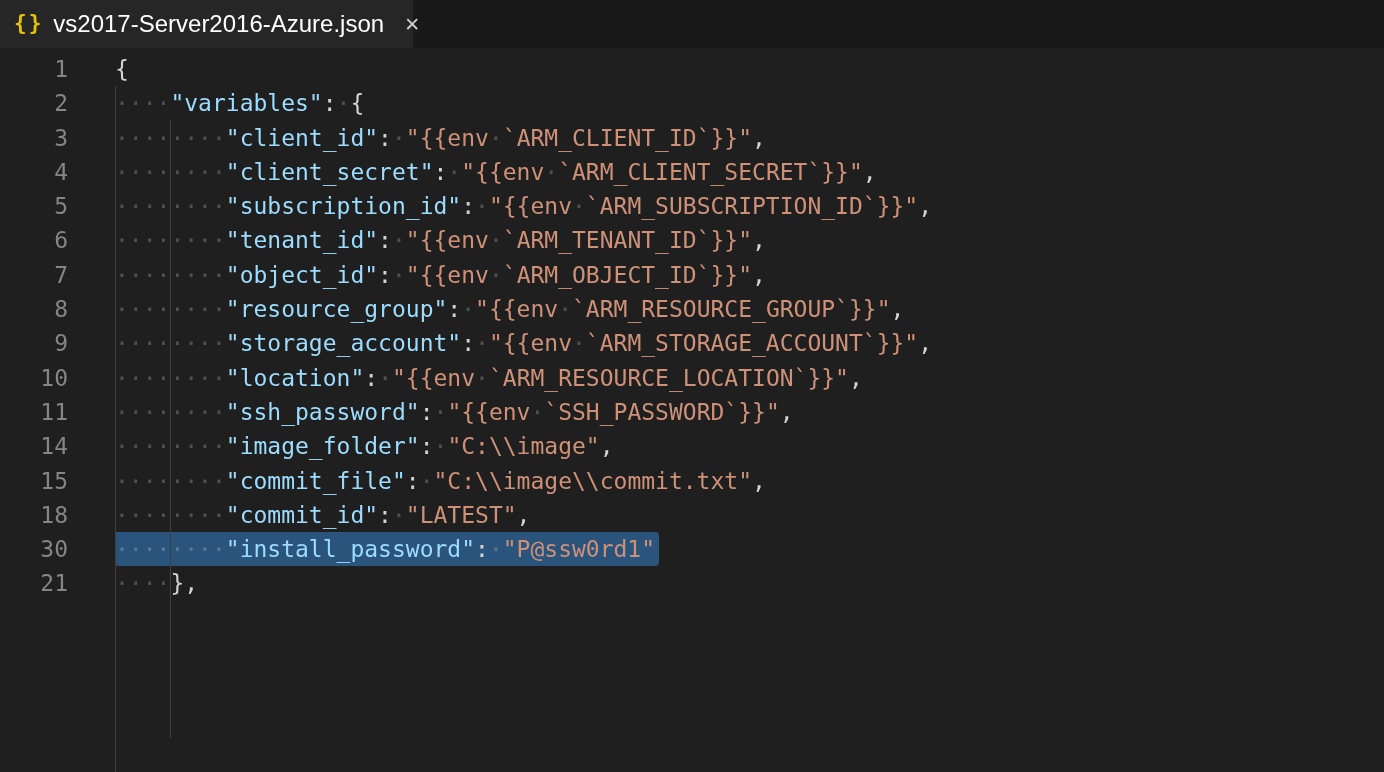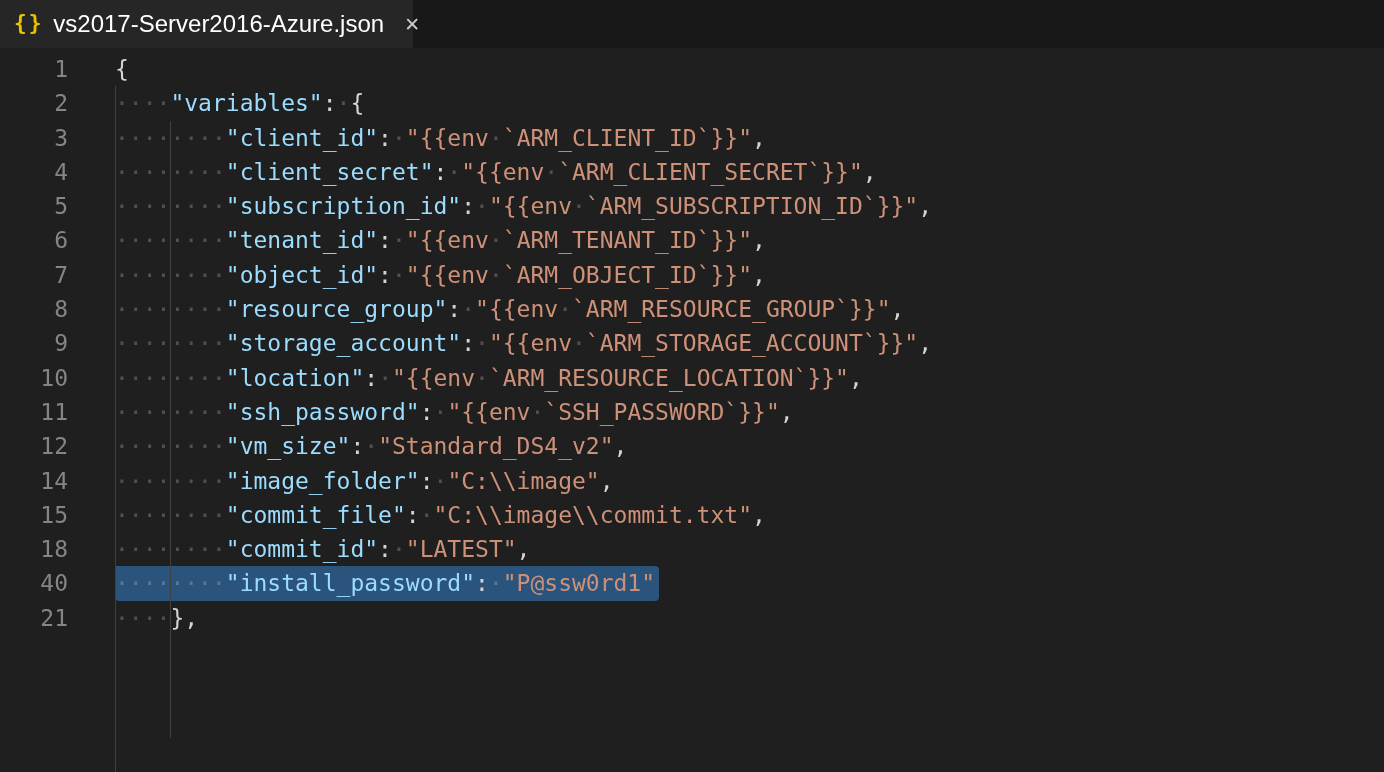--- a/index.html
+++ b/index.html
@@ -114,21 +114,20 @@
     <div class="line"><span class="ln">2</span><span class="content"><span class="t-ws">····</span><span class="t-k">"variables"</span><span class="t-p">:</span><span class="t-ws">·</span><span class="t-p">{</span></span></div>
     <div class="line"><span class="ln">3</span><span class="content"><span class="t-ws">········</span><span class="t-k">"client_id"</span><span class="t-p">:</span><span class="t-ws">·</span><span class="t-s">"{{env</span><span class="t-ws">·</span><span class="t-s">`ARM_CLIENT_ID`}}"</span><span class="t-p">,</span></span></div>
     <div class="line"><span class="ln">4</span><span class="content"><span class="t-ws">········</span><span class="t-k">"client_secret"</span><span class="t-p">:</span><span class="t-ws">·</span><span class="t-s">"{{env</span><span class="t-ws">·</span><span class="t-s">`ARM_CLIENT_SECRET`}}"</span><span class="t-p">,</span></span></div>
     <div class="line"><span class="ln">5</span><span class="content"><span class="t-ws">········</span><span class="t-k">"subscription_id"</span><span class="t-p">:</span><span class="t-ws">·</span><span class="t-s">"{{env</span><span class="t-ws">·</span><span class="t-s">`ARM_SUBSCRIPTION_ID`}}"</span><span class="t-p">,</span></span></div>
     <div class="line"><span class="ln">6</span><span class="content"><span class="t-ws">········</span><span class="t-k">"tenant_id"</span><span class="t-p">:</span><span class="t-ws">·</span><span class="t-s">"{{env</span><span class="t-ws">·</span><span class="t-s">`ARM_TENANT_ID`}}"</span><span class="t-p">,</span></span></div>
     <div class="line"><span class="ln">7</span><span class="content"><span class="t-ws">········</span><span class="t-k">"object_id"</span><span class="t-p">:</span><span class="t-ws">·</span><span class="t-s">"{{env</span><span class="t-ws">·</span><span class="t-s">`ARM_OBJECT_ID`}}"</span><span class="t-p">,</span></span></div>
     <div class="line"><span class="ln">8</span><span class="content"><span class="t-ws">········</span><span class="t-k">"resource_group"</span><span class="t-p">:</span><span class="t-ws">·</span><span class="t-s">"{{env</span><span class="t-ws">·</span><span class="t-s">`ARM_RESOURCE_GROUP`}}"</span><span class="t-p">,</span></span></div>
     <div class="line"><span class="ln">9</span><span class="content"><span class="t-ws">········</span><span class="t-k">"storage_account"</span><span class="t-p">:</span><span class="t-ws">·</span><span class="t-s">"{{env</span><span class="t-ws">·</span><span class="t-s">`ARM_STORAGE_ACCOUNT`}}"</span><span class="t-p">,</span></span></div>
     <div class="line"><span class="ln">10</span><span class="content"><span class="t-ws">········</span><span class="t-k">"location"</span><span class="t-p">:</span><span class="t-ws">·</span><span class="t-s">"{{env</span><span class="t-ws">·</span><span class="t-s">`ARM_RESOURCE_LOCATION`}}"</span><span class="t-p">,</span></span></div>
     <div class="line"><span class="ln">11</span><span class="content"><span class="t-ws">········</span><span class="t-k">"ssh_password"</span><span class="t-p">:</span><span class="t-ws">·</span><span class="t-s">"{{env</span><span class="t-ws">·</span><span class="t-s">`SSH_PASSWORD`}}"</span><span class="t-p">,</span></span></div>
-    <div class="line"><span class="ln">12</span><span class="content"><span class="t-ws">········</span><span class="t-k">"vm_size"</span><span class="t-p">:</span><span class="t-ws">·</span><span class="t-s">"Standard_DS4_v2"</span><span class="t-p">,</span></span></div>
     <div class="line"><span class="ln">14</span><span class="content"><span class="t-ws">········</span><span class="t-k">"image_folder"</span><span class="t-p">:</span><span class="t-ws">·</span><span class="t-s">"C:\\image"</span><span class="t-p">,</span></span></div>
     <div class="line"><span class="ln">15</span><span class="content"><span class="t-ws">········</span><span class="t-k">"commit_file"</span><span class="t-p">:</span><span class="t-ws">·</span><span class="t-s">"C:\\image\\commit.txt"</span><span class="t-p">,</span></span></div>
     <div class="line"><span class="ln">18</span><span class="content"><span class="t-ws">········</span><span class="t-k">"commit_id"</span><span class="t-p">:</span><span class="t-ws">·</span><span class="t-s">"LATEST"</span><span class="t-p">,</span></span></div>
-    <div class="line"><span class="ln">40</span><span class="content"><span class="t-ws">········</span><span class="t-k">"install_password"</span><span class="t-p">:</span><span class="t-ws">·</span><span class="t-s">"P@ssw0rd1"</span></span><div class="sel-rect" style="border-radius: 0px 4px 4px; width: 544.078px;"></div></div>
+    <div class="line"><span class="ln">30</span><span class="content"><span class="t-ws">········</span><span class="t-k">"install_password"</span><span class="t-p">:</span><span class="t-ws">·</span><span class="t-s">"P@ssw0rd1"</span></span><div class="sel-rect" style="border-radius: 0px 4px 4px; width: 544.078px;"></div></div>
     <div class="line"><span class="ln">21</span><span class="content"><span class="t-ws">····</span><span class="t-p">},</span></span></div>
     <div class="guide" style="left: 114.5px; top: 38.3px; height: 686px;"></div>
     <div class="guide" style="left: 169.894px; top: 72.6px; height: 617.4px;"></div>
   </div>
 
 </body></html>

